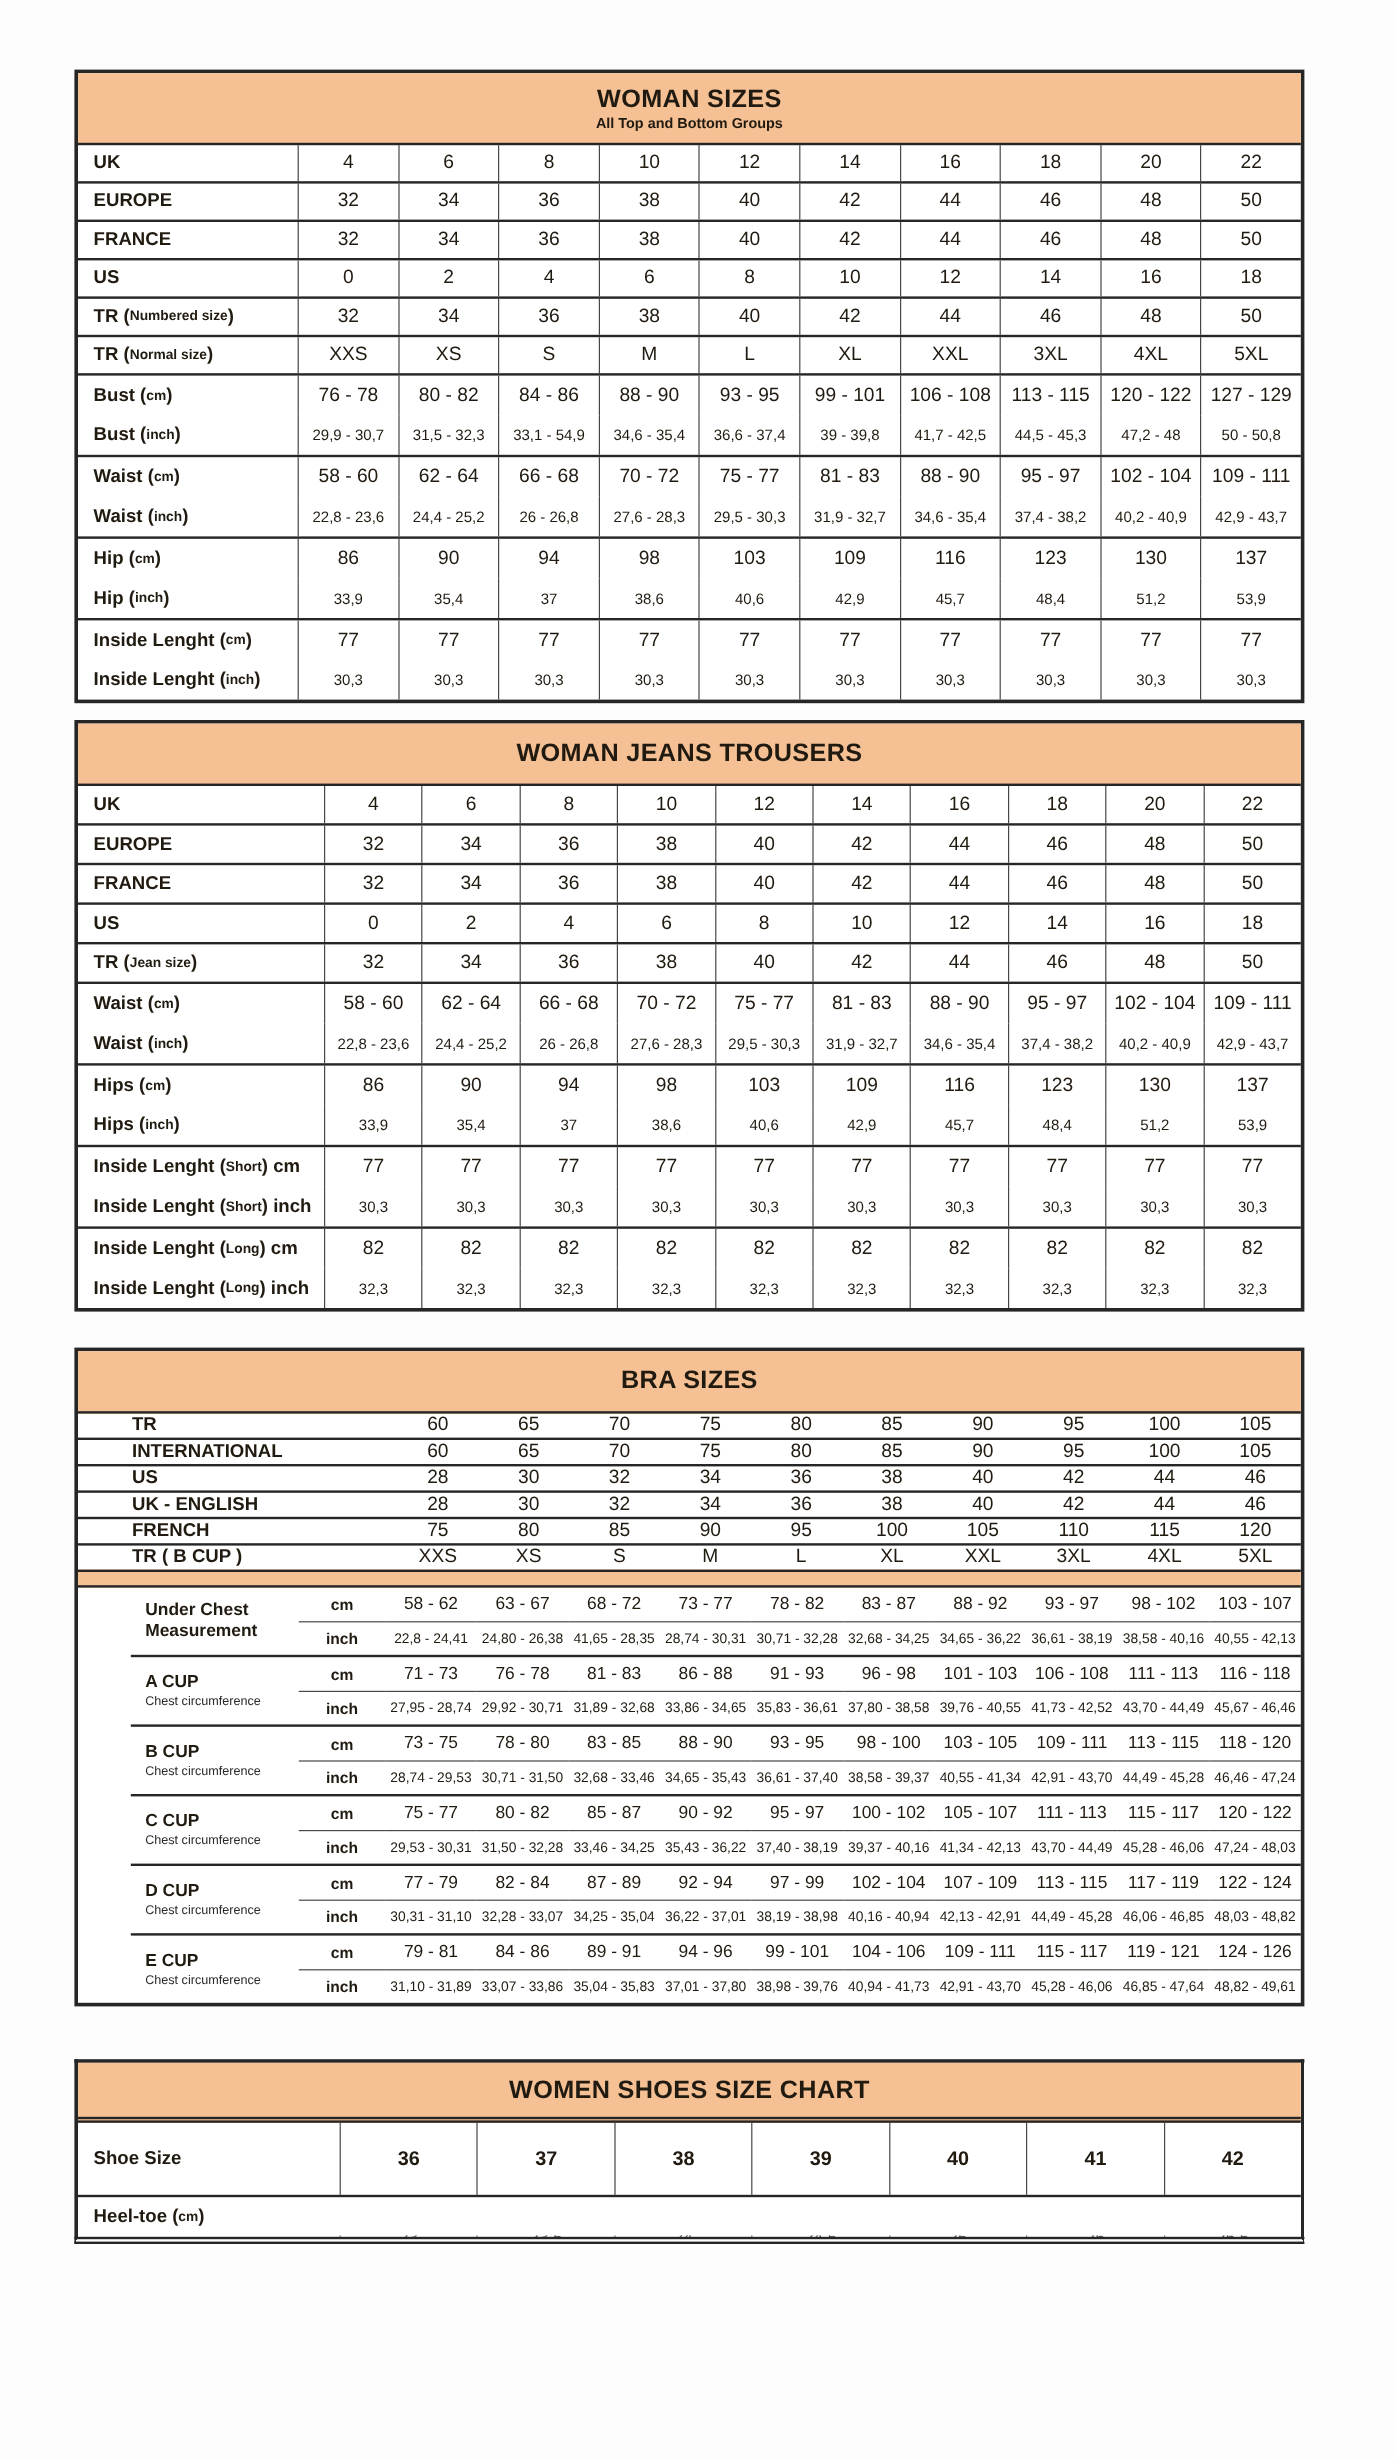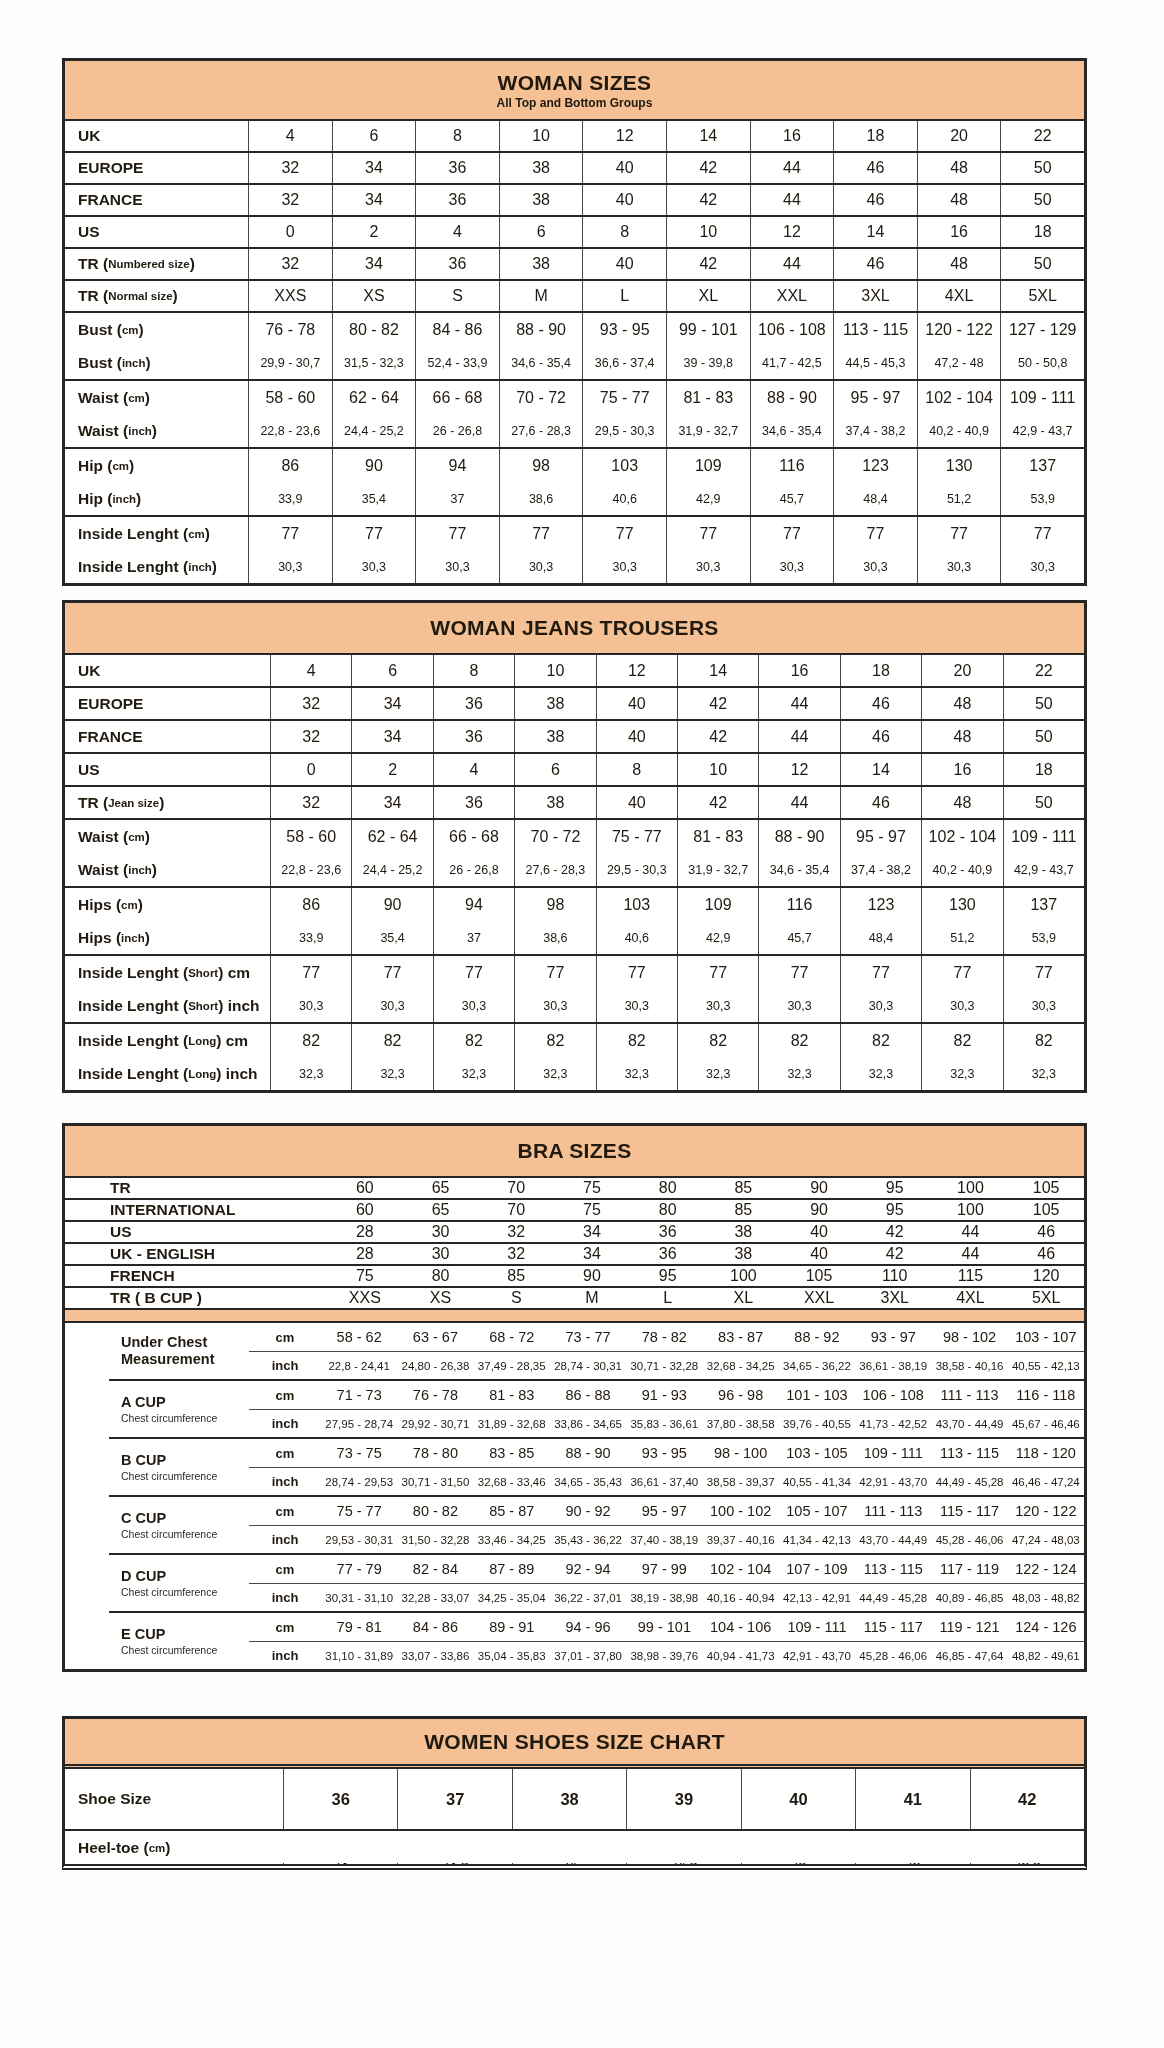--- a/index.html
+++ b/index.html
@@ -176,21 +176,21 @@
             <div class="cell val">99 - 101</div>
             <div class="cell val">106 - 108</div>
             <div class="cell val">113 - 115</div>
             <div class="cell val">120 - 122</div>
             <div class="cell val">127 - 129</div>
           </div>
           <div class="row vlines">
             <div class="cell label">Bust (<span class="sm">inch</span>)</div>
             <div class="cell val">29,9 - 30,7</div>
             <div class="cell val">31,5 - 32,3</div>
-            <div class="cell val">52,4 - 33,9</div>
+            <div class="cell val">33,1 - 54,9</div>
             <div class="cell val">34,6 - 35,4</div>
             <div class="cell val">36,6 - 37,4</div>
             <div class="cell val">39 - 39,8</div>
             <div class="cell val">41,7 - 42,5</div>
             <div class="cell val">44,5 - 45,3</div>
             <div class="cell val">47,2 - 48</div>
             <div class="cell val">50 - 50,8</div>
           </div>
         </div>
         <div class="group pair">
@@ -580,21 +580,21 @@
           <div class="cell val r1">73 - 77</div>
           <div class="cell val r1">78 - 82</div>
           <div class="cell val r1">83 - 87</div>
           <div class="cell val r1">88 - 92</div>
           <div class="cell val r1">93 - 97</div>
           <div class="cell val r1">98 - 102</div>
           <div class="cell val r1">103 - 107</div>
           <div class="cell unit r2">inch</div>
           <div class="cell val r2">22,8 - 24,41</div>
           <div class="cell val r2">24,80 - 26,38</div>
-          <div class="cell val r2">37,49 - 28,35</div>
+          <div class="cell val r2">41,65 - 28,35</div>
           <div class="cell val r2">28,74 - 30,31</div>
           <div class="cell val r2">30,71 - 32,28</div>
           <div class="cell val r2">32,68 - 34,25</div>
           <div class="cell val r2">34,65 - 36,22</div>
           <div class="cell val r2">36,61 - 38,19</div>
           <div class="cell val r2">38,58 - 40,16</div>
           <div class="cell val r2">40,55 - 42,13</div>
         </div>
         <div class="group cupgroup">
           <div class="cell cuplabel">
@@ -698,21 +698,21 @@
           <div class="cell val r1">122 - 124</div>
           <div class="cell unit r2">inch</div>
           <div class="cell val r2">30,31 - 31,10</div>
           <div class="cell val r2">32,28 - 33,07</div>
           <div class="cell val r2">34,25 - 35,04</div>
           <div class="cell val r2">36,22 - 37,01</div>
           <div class="cell val r2">38,19 - 38,98</div>
           <div class="cell val r2">40,16 - 40,94</div>
           <div class="cell val r2">42,13 - 42,91</div>
           <div class="cell val r2">44,49 - 45,28</div>
-          <div class="cell val r2">40,89 - 46,85</div>
+          <div class="cell val r2">46,06 - 46,85</div>
           <div class="cell val r2">48,03 - 48,82</div>
         </div>
         <div class="group cupgroup">
           <div class="cell cuplabel">
             <div class="cupmain">E CUP</div>
             <div class="cupsub">Chest circumference</div>
           </div>
           <div class="cell unit r1">cm</div>
           <div class="cell val r1">79 - 81</div>
           <div class="cell val r1">84 - 86</div>

